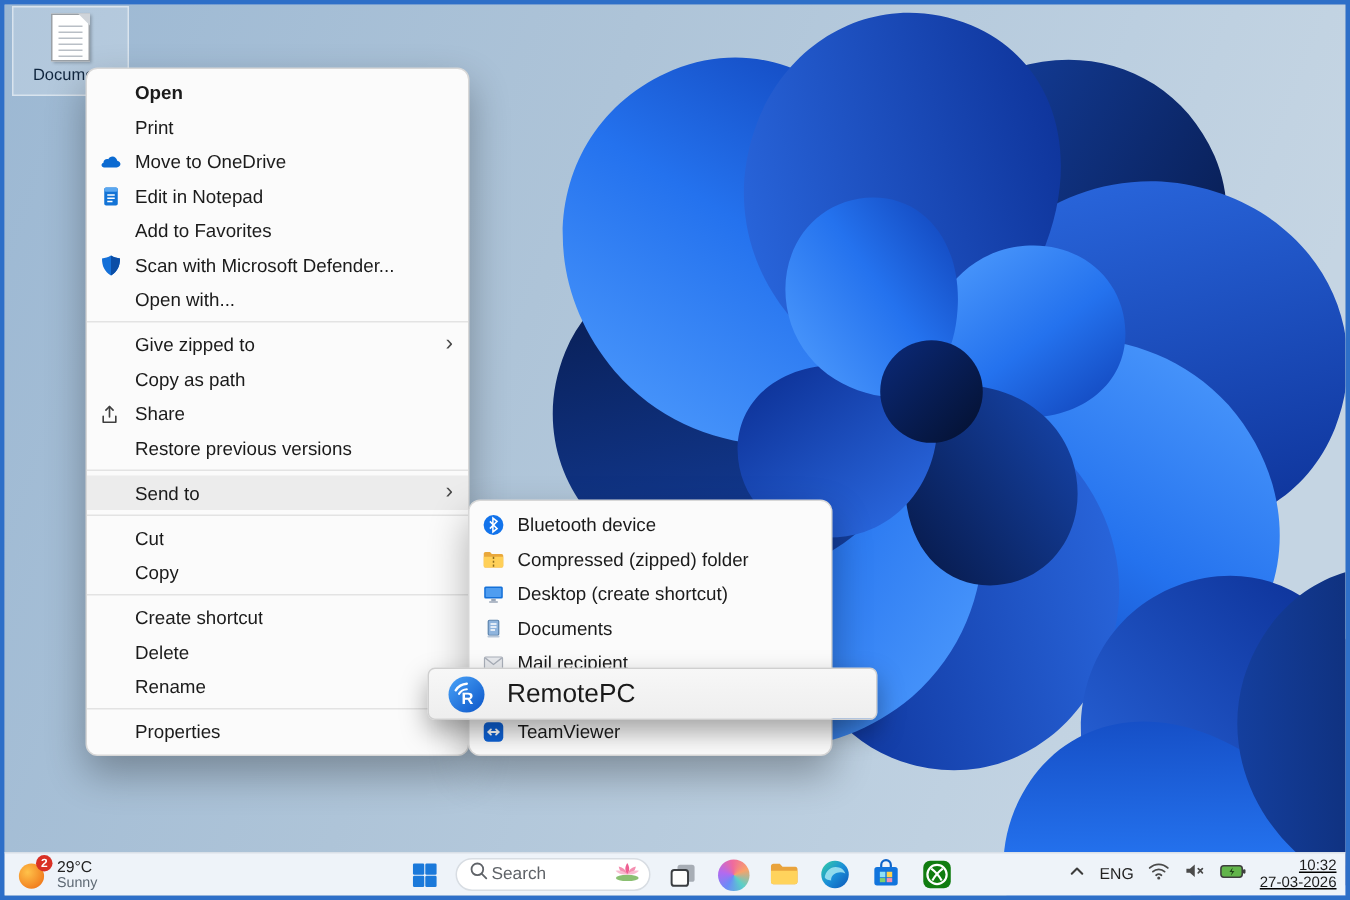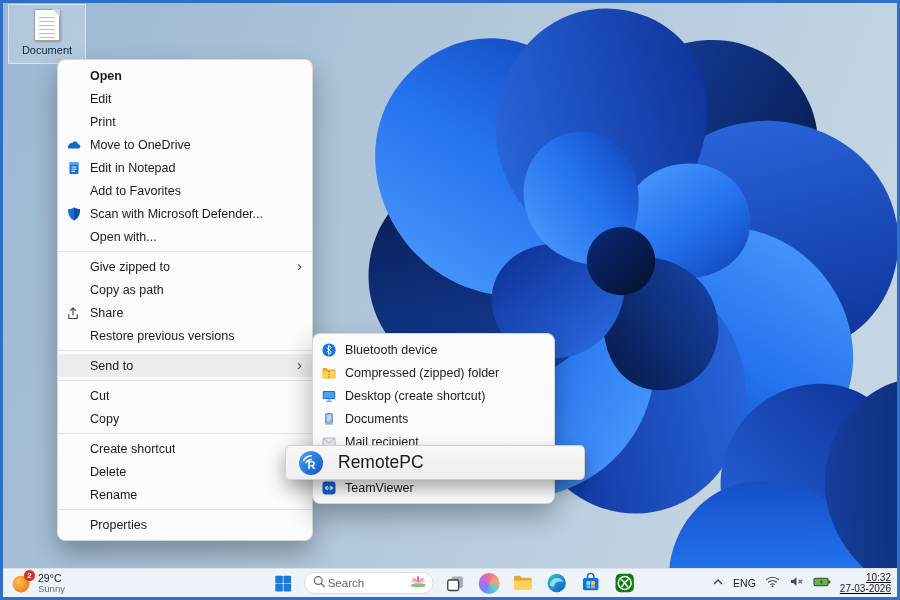--- a/index.html
+++ b/index.html
@@ -19,21 +19,21 @@
   .doc-glyph{width:26px;height:32px;background:#fff;border:1px solid #9aa0a6;position:relative;
     box-shadow:1px 1px 2px rgba(0,0,0,.25);}
   .doc-glyph:before{content:"";position:absolute;right:-1px;top:-1px;border-style:solid;
     border-width:0 8px 8px 0;border-color:transparent #cfd4da transparent transparent;}
   .doc-lines{position:absolute;left:4px;right:4px;top:7px;}
   .doc-lines i{display:block;height:1px;background:#b9bfc6;margin-bottom:3px;}
   .icon-label{margin-top:3px;font-size:11px;color:#10263f;max-width:74px;white-space:nowrap;overflow:hidden;}
   
   .menu{position:absolute;background:#fbfbfb;border:1px solid #d7d7d7;border-radius:8px;
     box-shadow:0 12px 26px rgba(0,0,0,.30);padding:4px 0;z-index:20;}
-  .ctx-menu{left:54px;top:56px;width:256px;}
+  .ctx-menu{left:54px;top:42px;width:256px;}
   .sub-menu{left:309px;top:330px;width:243px;z-index:30;}
   .menu-row{display:flex;align-items:center;height:23px;padding:0 10px 0 8px;
     font-size:12.5px;color:#1b1b1b;cursor:default;}
   .menu-row.highlight{background:#ececec;}
   .menu-row .mi{width:16px;height:16px;flex:0 0 16px;margin-right:8px;
     display:flex;align-items:center;justify-content:center;}
   .menu-row .mi svg{display:block;}
   .menu-row .ml{white-space:nowrap;overflow:hidden;}
   .menu-row.bold .ml{font-weight:700;}
   .menu-arrow{margin-left:auto;color:#4a4a4a;font-size:15px;line-height:1;padding-bottom:2px;}
@@ -145,24 +145,20 @@
     <div class="icon-label">Document</div>
   </div>
 
   <div class="menu ctx-menu">
       <div class="menu-row bold">
         <span class="mi"></span>
         <span class="ml">Open</span>
       </div>
       <div class="menu-row">
         <span class="mi"></span>
-        <span class="ml">Edit</span>
-      </div>
-      <div class="menu-row">
-        <span class="mi"></span>
         <span class="ml">Print</span>
       </div>
       <div class="menu-row">
         <span class="mi">
           <svg width="16" height="16" viewBox="0 0 16 16">
             <path d="M4.4 11.6h7.4c1.4 0 2.5-1 2.5-2.2 0-1.1-.9-2-2.1-2.2C11.8 5.5 10.5 4.4 9 4.4c-1.2 0-2.3.7-2.8 1.7-.3-.1-.5-.1-.8-.1-1.3 0-2.4 1-2.4 2.2v.3c-.8.2-1.3.9-1.3 1.6 0 .8.8 1.5 1.7 1.5z" fill="#0b6ad1"></path>
           </svg>
         </span>
         <span class="ml">Move to OneDrive</span>
       </div>

